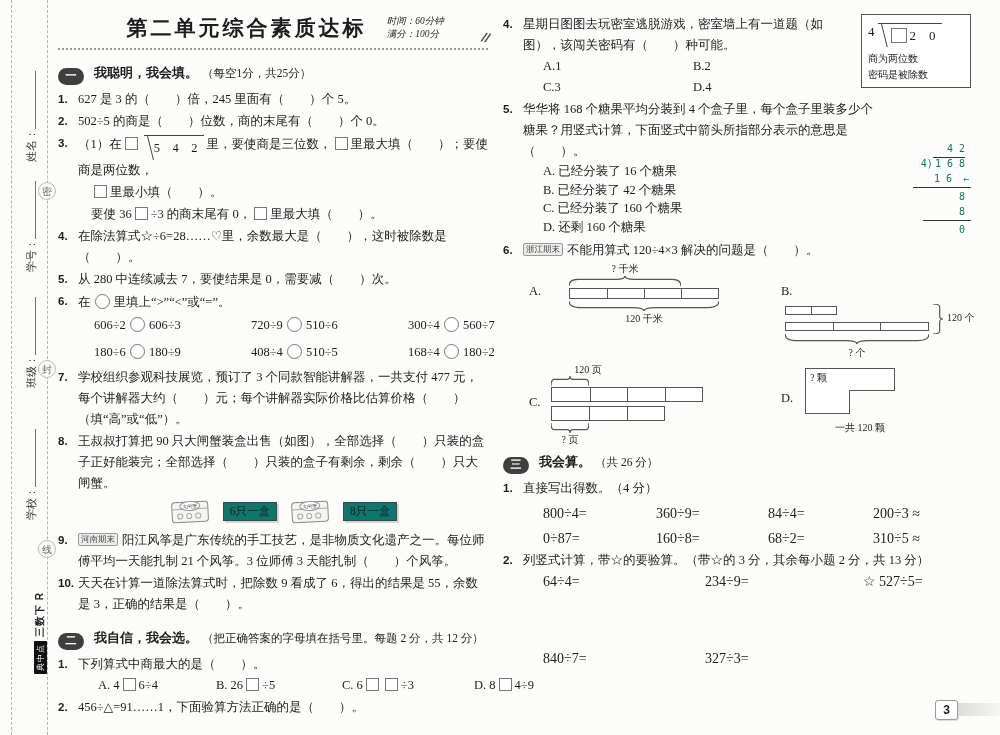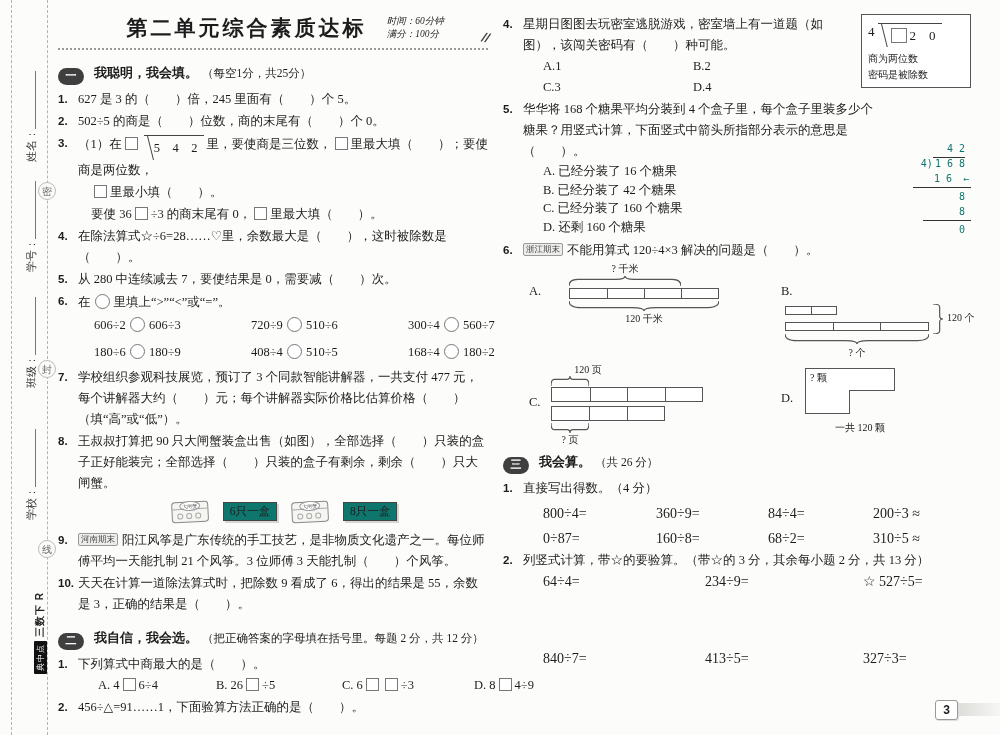--- a/index.html
+++ b/index.html
@@ -374,21 +374,20 @@
     <div class="q">
       <span class="qno">2.</span>
       <span>列竖式计算，带☆的要验算。（带☆的 3 分，其余每小题 2 分，共 13 分）</span>
       <div class="calc-grid calc3 work1">
         <span>64÷4=</span>
         <span>234÷9=</span>
         <span>☆ 527÷5=</span>
       </div>
       <div class="calc-grid calc3 work2">
         <span>840÷7=</span>
-        <span>413÷5=</span>
         <span>327÷3=</span>
       </div>
     </div>
 
   </div>
 
   <div class="pgstrip"></div>
   <div class="pgbox">3</div>
 </div>
 

